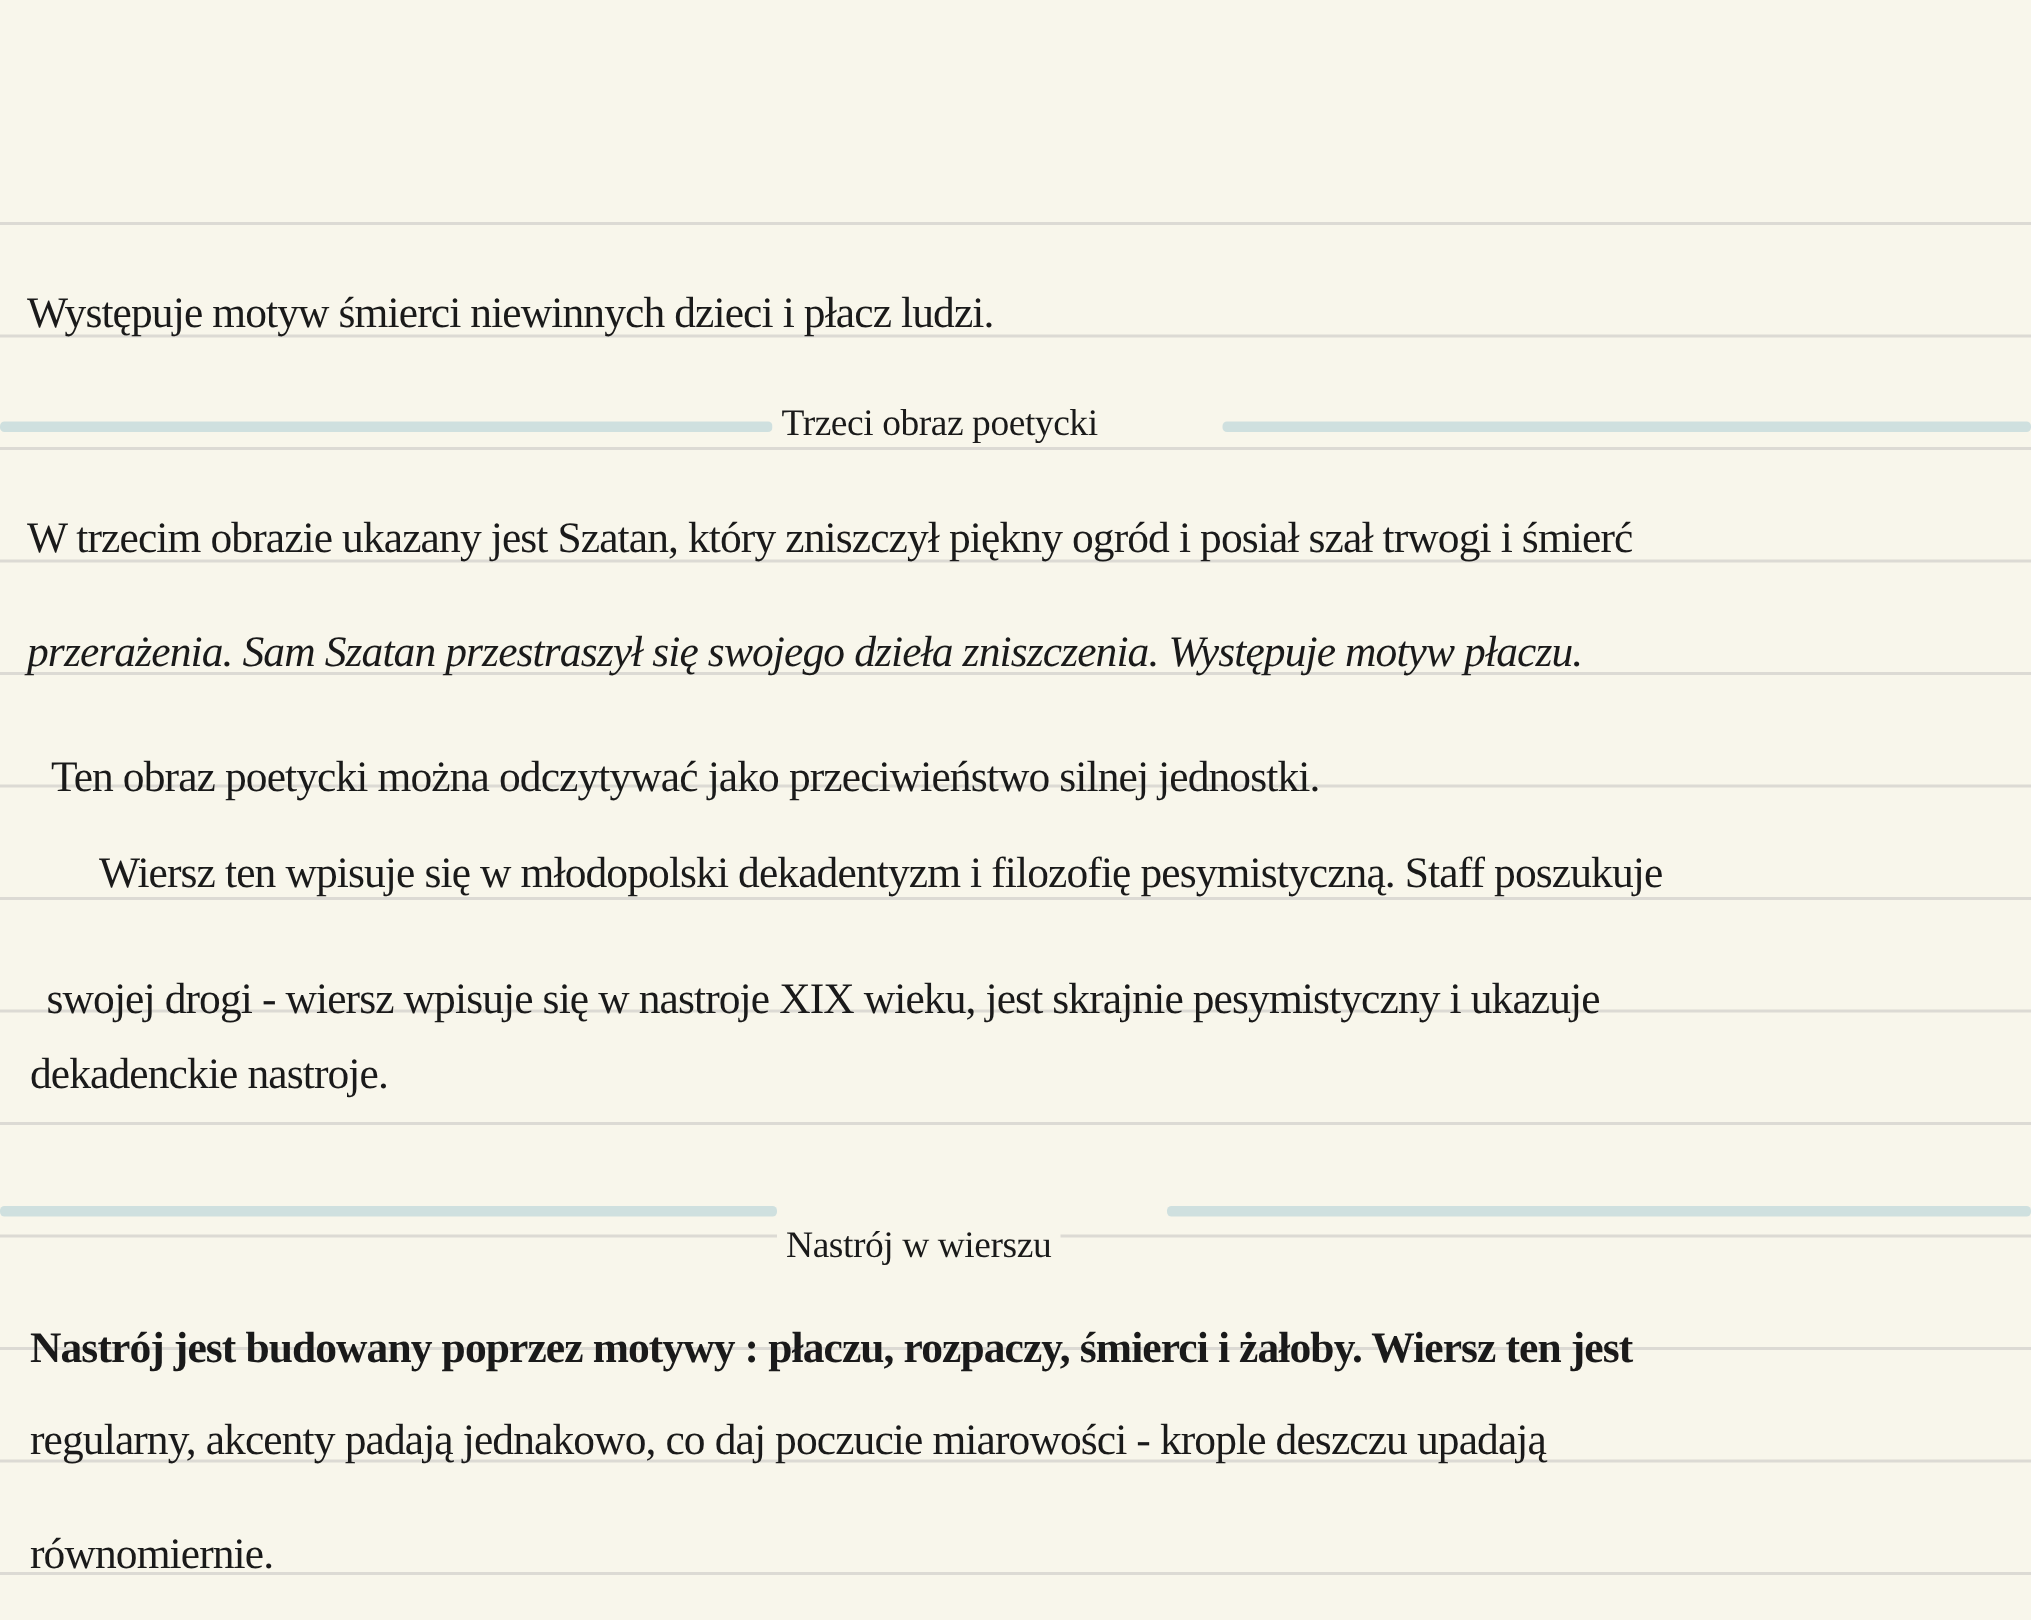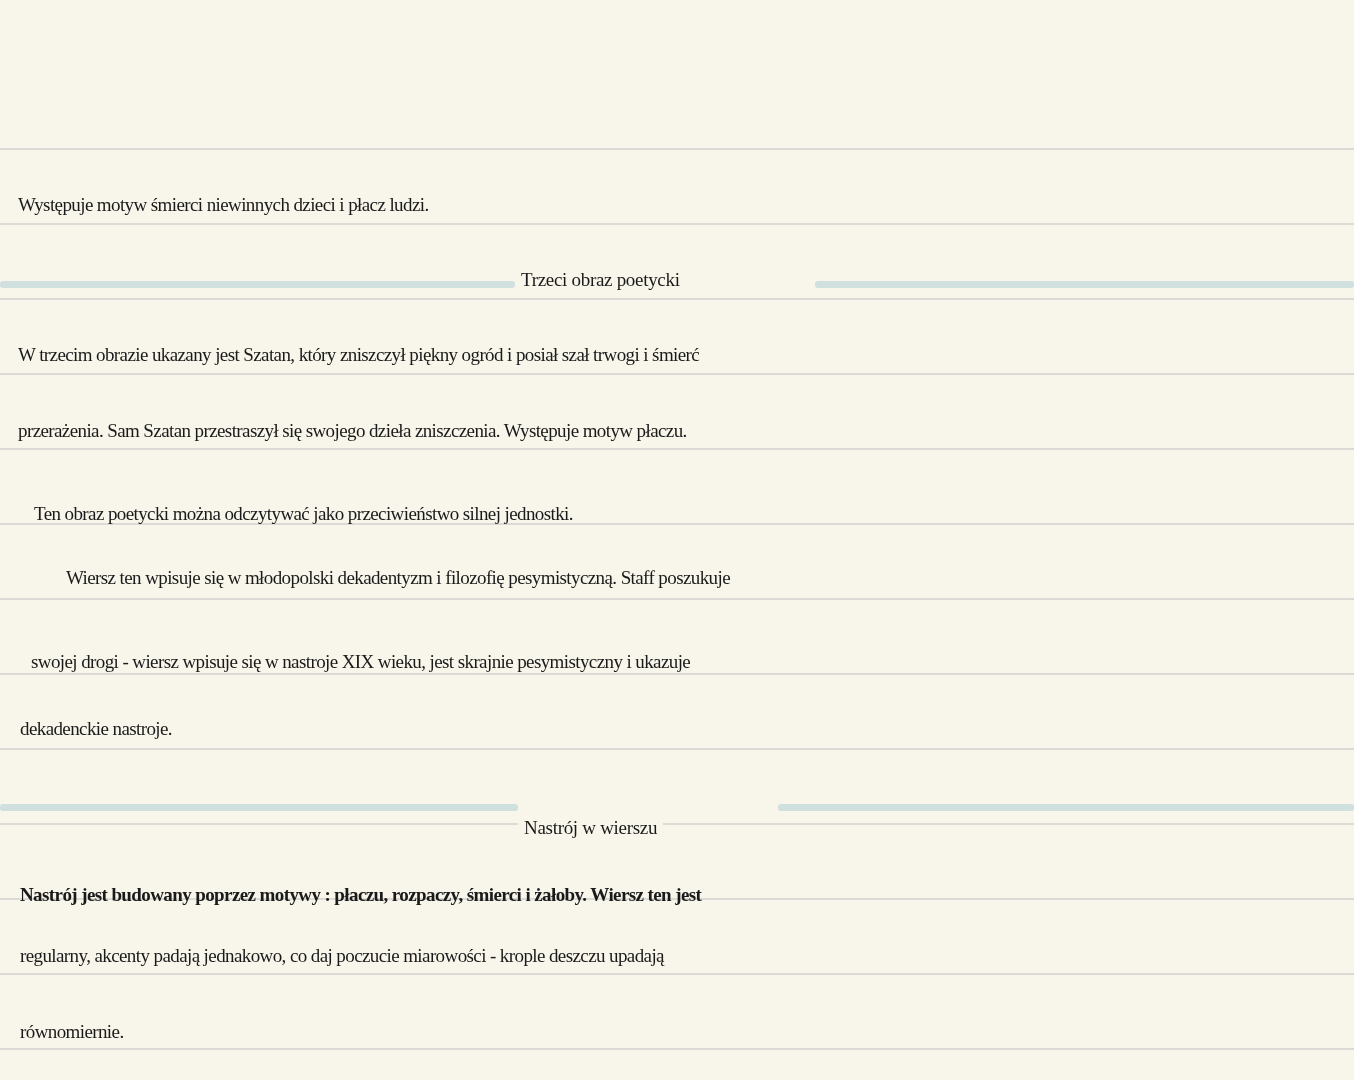--- a/index.html
+++ b/index.html
@@ -23,29 +23,29 @@
       background: #dcdad4;
     }
     .band {
       position: absolute;
       height: 7px;
       background: #cfe0df;
       border-radius: 3px;
     }
     .line {
       position: absolute;
-      font-size: 19px;
+      font-size: 29px;
       letter-spacing: -0.6px;
       white-space: nowrap;
       line-height: 1;
       font-family: "Liberation Serif", serif;
     }
     .heading {
       position: absolute;
-      font-size: 19px;
+      font-size: 25px;
       letter-spacing: -0.3px;
       white-space: nowrap;
       line-height: 1;
       font-family: "Liberation Serif", serif;
       background: #f8f6eb;
       padding: 0 6px;
     }
   </style>
 </head>
 <body>
@@ -64,25 +64,25 @@
 <div class="rule" style="top:973px"></div>
 <div class="rule" style="top:1048px"></div>
 
 <div class="line" style="left:18px; top:195px;">Występuje motyw śmierci niewinnych dzieci i płacz ludzi.</div>
 
 <div class="band" style="top:281px; left:0; width:515px;"></div>
 <div class="band" style="top:281px; left:815px; width:539px;"></div>
 <div class="heading" style="left:515px; top:270px;">Trzeci obraz poetycki</div>
 
 <div class="line" style="left:18px; top:345px;">W trzecim obrazie ukazany jest Szatan, który zniszczył piękny ogród i posiał szał trwogi i śmierć</div>
-<div class="line" style="left:18px; top:421px;">przerażenia. Sam Szatan przestraszył się swojego dzieła zniszczenia. Występuje motyw płaczu.</div>
+<div class="line" style="left:18px; top:421px;font-style:italic;">przerażenia. Sam Szatan przestraszył się swojego dzieła zniszczenia. Występuje motyw płaczu.</div>
 <div class="line" style="left:18px; top:504px;margin-left:16px;">Ten obraz poetycki można odczytywać jako przeciwieństwo silnej jednostki.</div>
 <div class="line" style="left:66px; top:568px;">Wiersz ten wpisuje się w młodopolski dekadentyzm i filozofię pesymistyczną. Staff poszukuje</div>
 <div class="line" style="left:20px; top:652px;margin-left:11px;">swojej drogi - wiersz wpisuje się w nastroje XIX wieku, jest skrajnie pesymistyczny i ukazuje</div>
-<div class="line" style="left:20px; top:719px;">dekadenckie nastroje.</div>
+<div class="line" style="left:20px; top:702px;">dekadenckie nastroje.</div>
 
 <div class="band" style="top:804px; left:0; width:518px;"></div>
 <div class="band" style="top:804px; left:778px; width:576px;"></div>
 <div class="heading" style="left:518px; top:795px;margin-top:23px;">Nastrój w wierszu</div>
 
 <div class="line" style="left:20px; top:885px;font-weight:bold;">Nastrój jest budowany poprzez motywy : płaczu, rozpaczy, śmierci i żałoby. Wiersz ten jest</div>
 <div class="line" style="left:20px; top:946px;text-align:right;">regularny, akcenty padają jednakowo, co daj poczucie miarowości - krople deszczu upadają</div>
 <div class="line" style="left:20px; top:1022px;">równomiernie.</div>
 
 </body></html>

